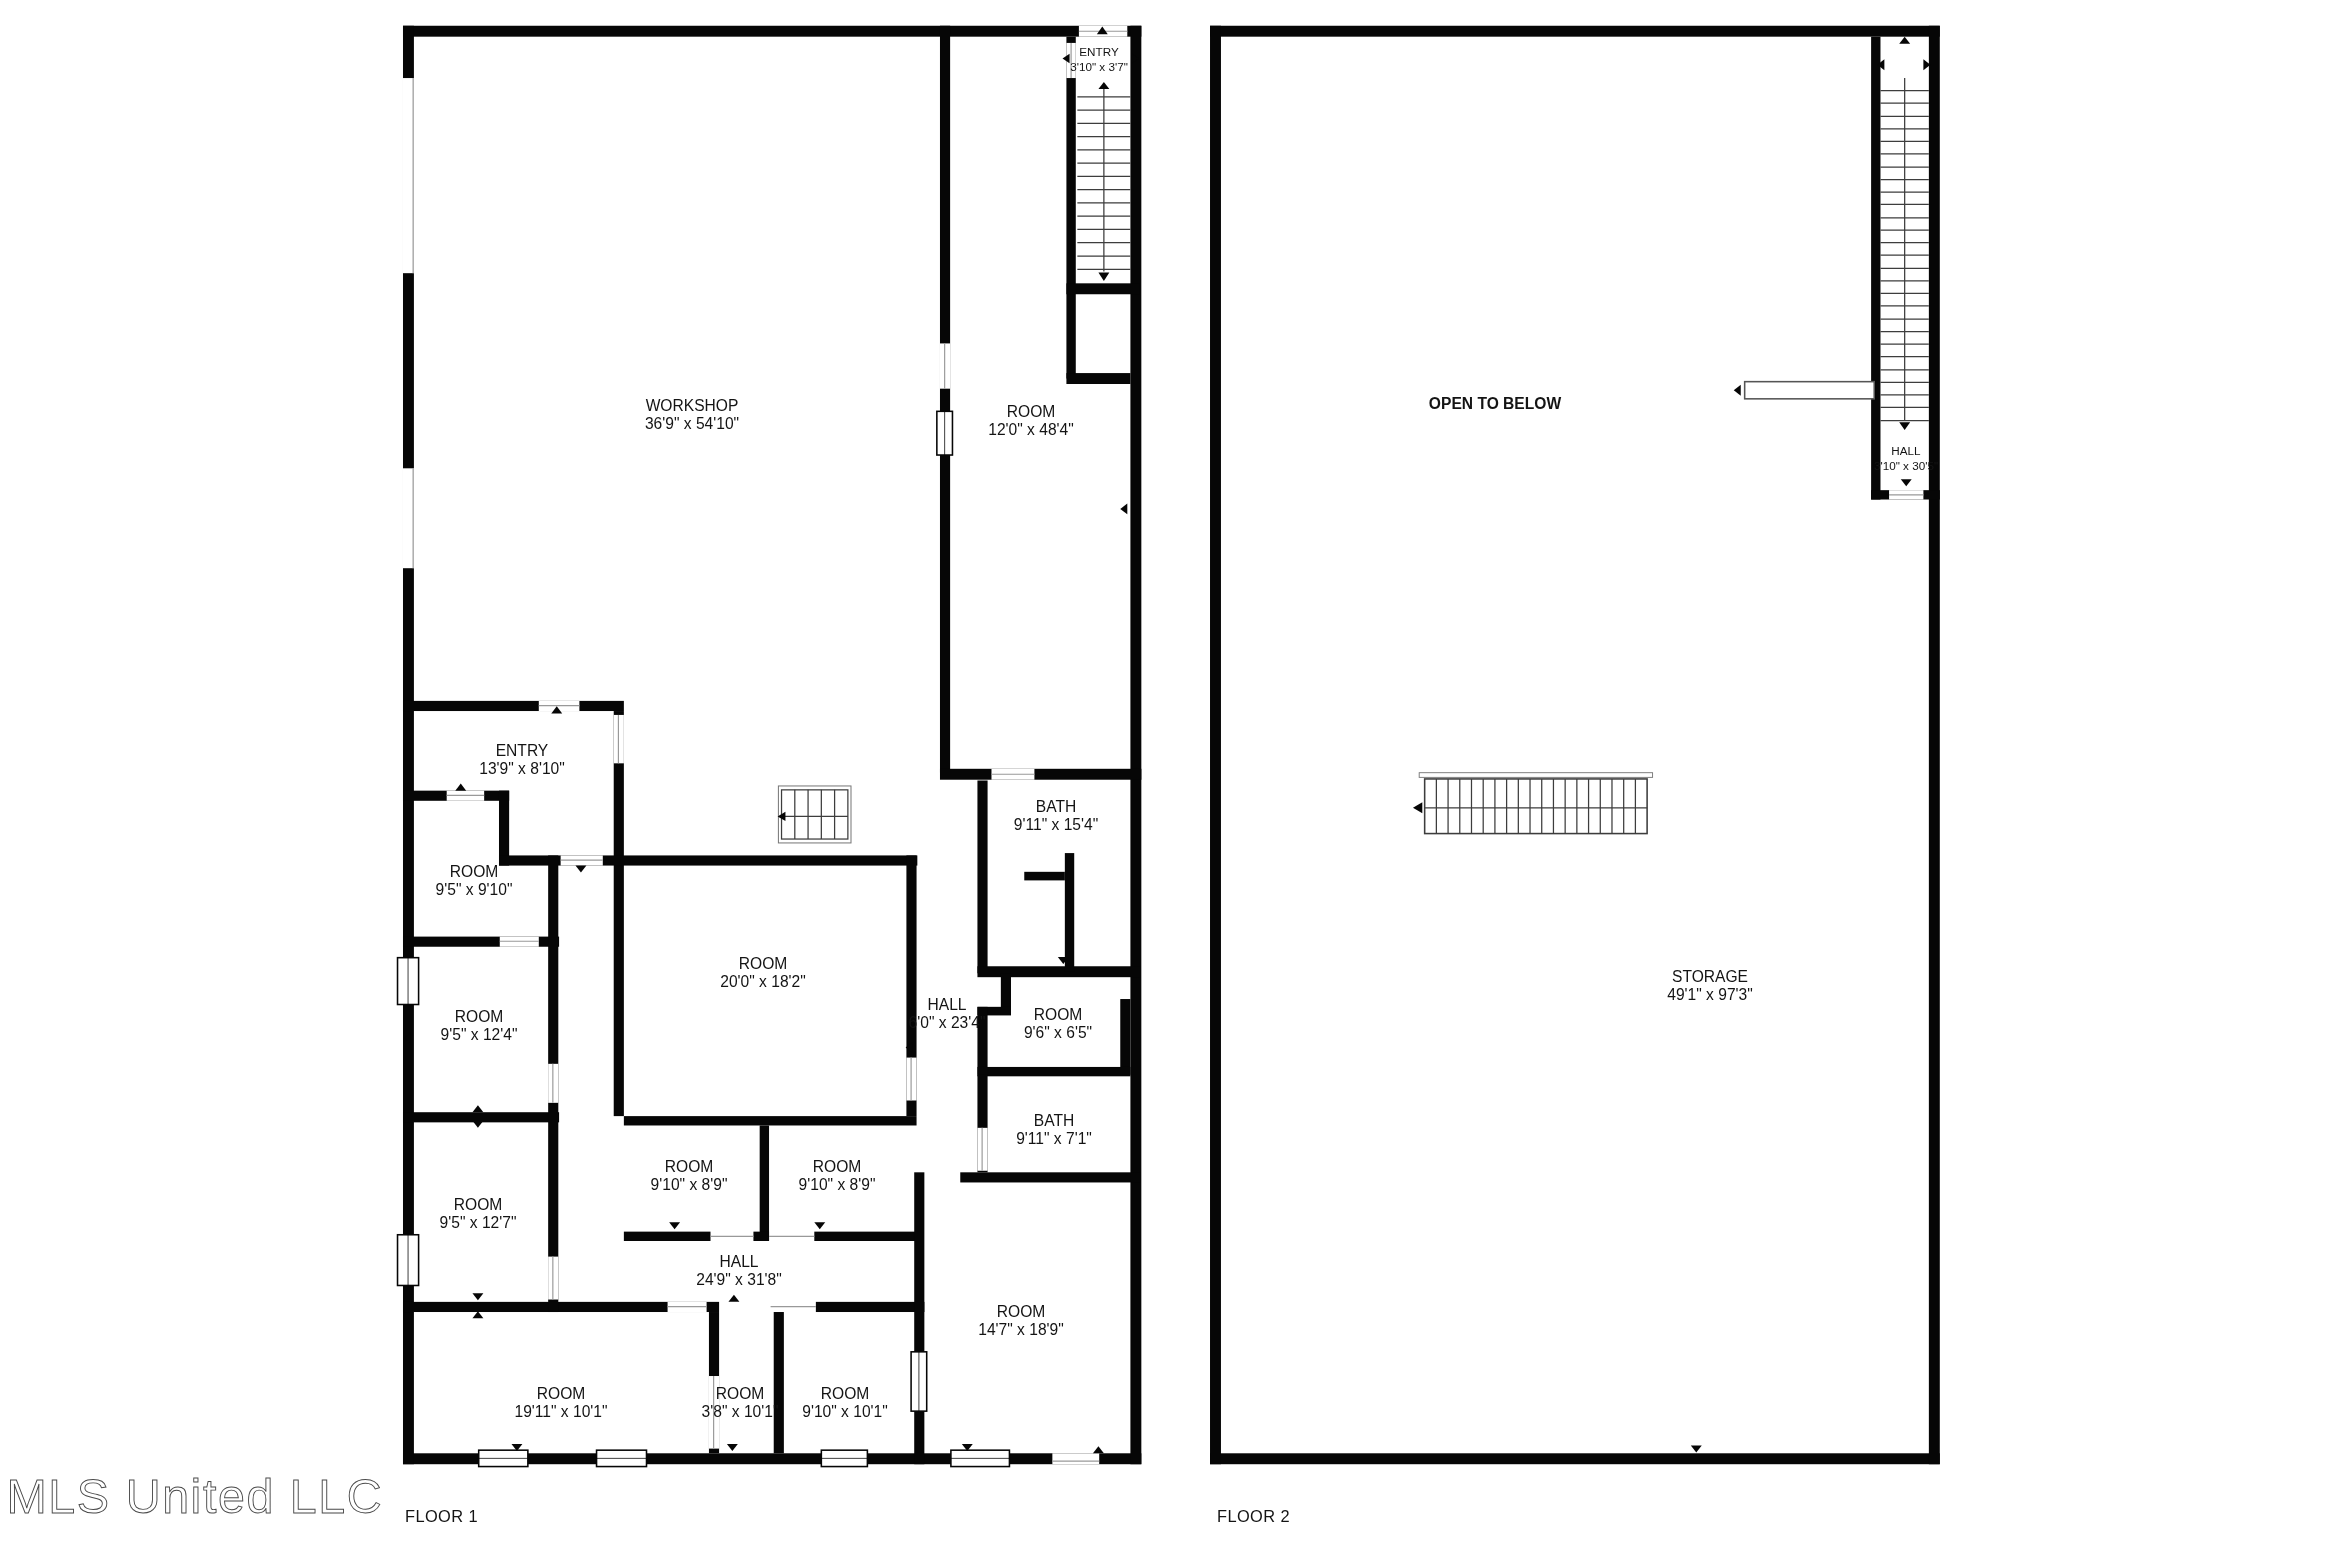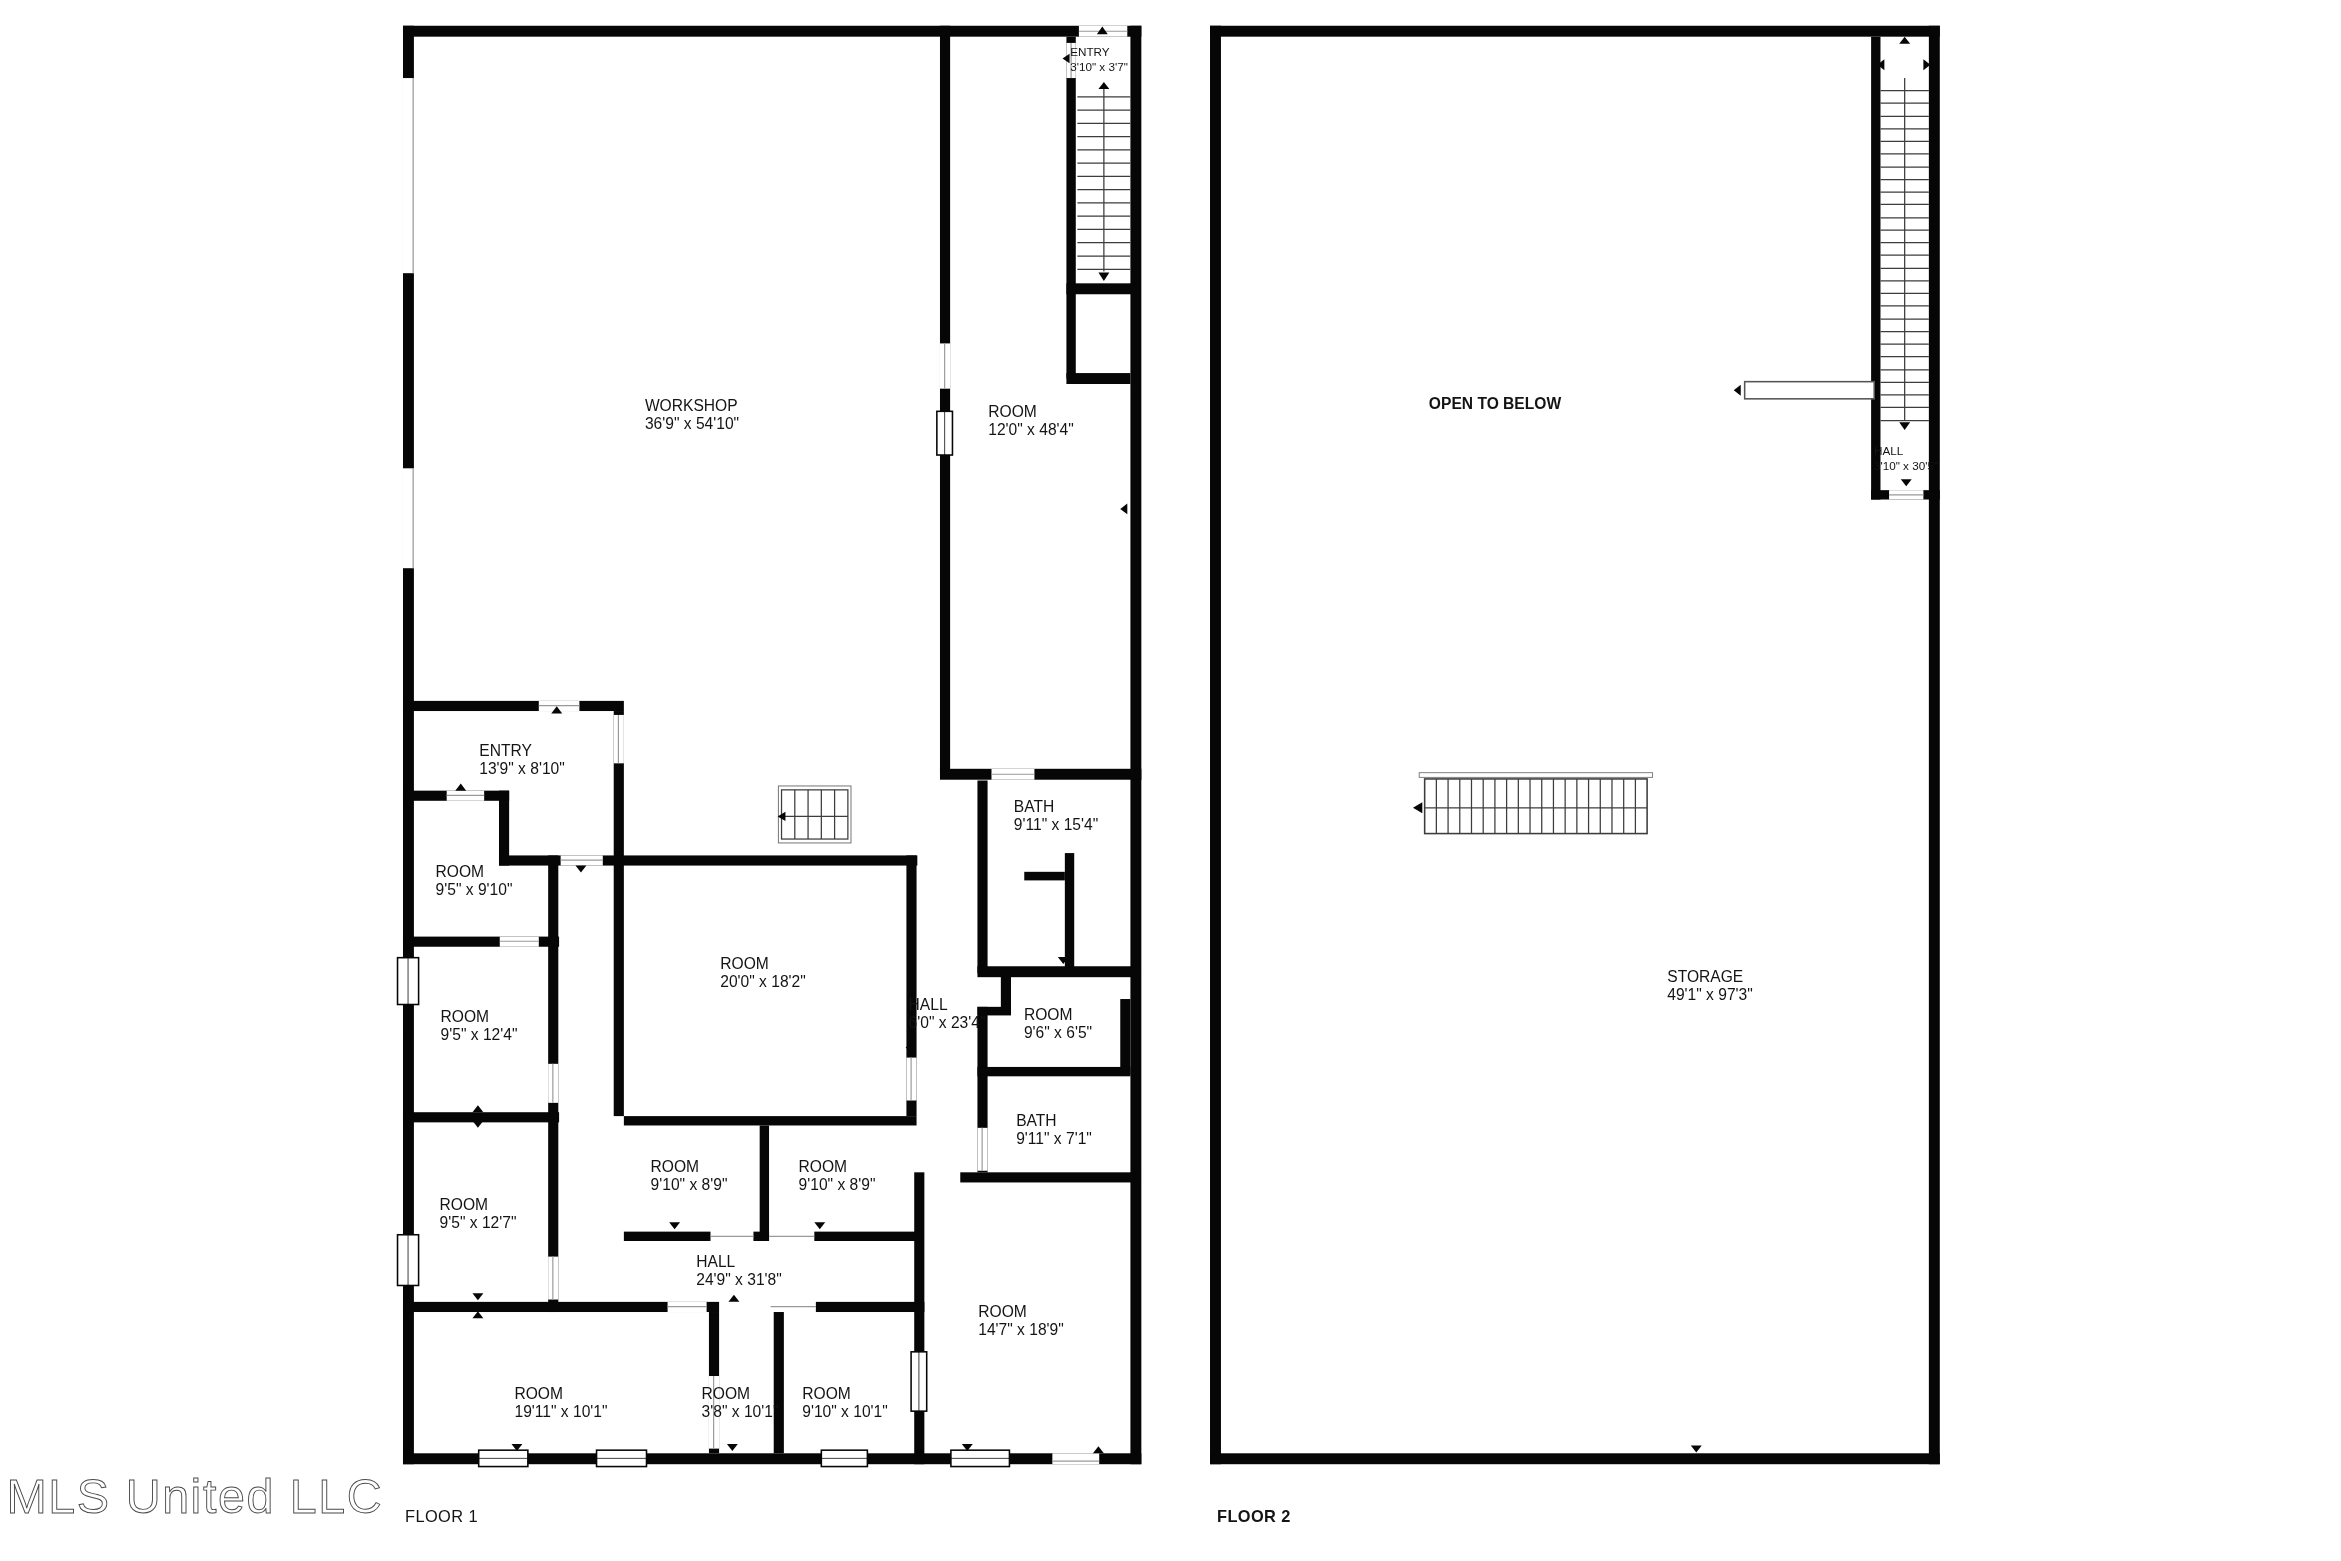--- a/index.html
+++ b/index.html
@@ -1,25 +1,25 @@
 <!DOCTYPE html>
 <html style="font-size:12.5px"><head>
 <meta charset="utf-8">
 <style>
   html,body{margin:0;padding:0;background:#fff;}
   #page{position:relative;width:2342px;height:1561px;background:#fff;overflow:hidden;
         font-family:"Liberation Sans",sans-serif;}
   #plan-svg{position:absolute;left:0;top:0;}
   #labels{position:absolute;left:0;top:0;width:100%;height:100%;pointer-events:none;}
-  .room-label{position:absolute;transform:translate(-50%,-50%);text-align:left;
+  .room-label{position:absolute;transform:translate(-50%,-50%);text-align:center;
               color:#141414;font-size:15.6px;line-height:1.18;white-space:nowrap;}
   .room-label.small{font-size:11.7px;line-height:1.25;}
   .floor-caption{position:absolute;color:#141414;font-size:16.4px;letter-spacing:0.4px;text-align:center;}
   #floor1-caption{left:405px;top:1507px;}
-  #floor2-caption{left:1217px;top:1507px;font-weight:bold;}
+  #floor2-caption{left:1217px;top:1507px;}
   #watermark-svg{position:absolute;left:0;top:0;}
 </style>
 </head>
 <body>
 
 <div id="page">
 
   <svg id="plan-svg" width="2342" height="1561" viewBox="0 0 3000 2000" xmlns="http://www.w3.org/2000/svg">
 
     <g fill="#060606">

